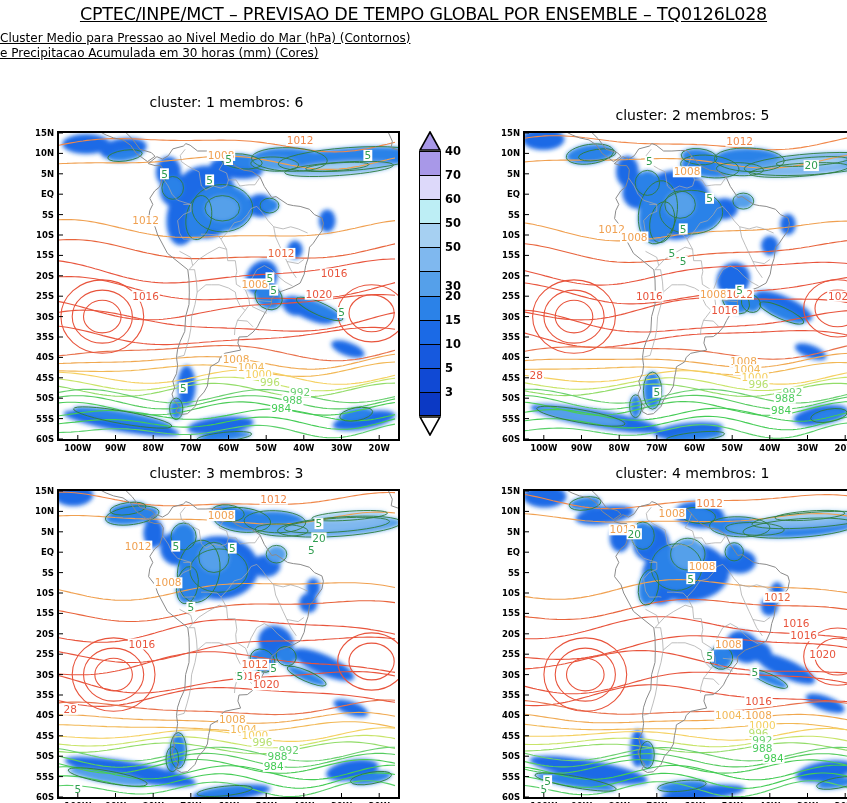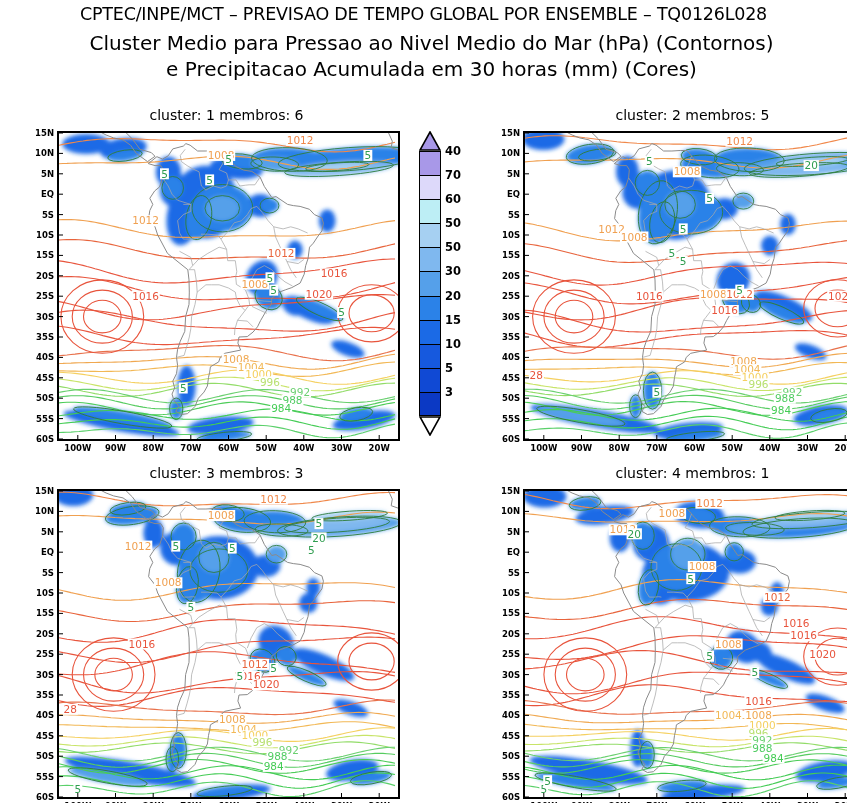--- a/index.html
+++ b/index.html
@@ -14,34 +14,34 @@
     color: #000000;
     overflow: hidden;
     position: relative;
   }
 
   
   #header {
     position: absolute;
     top: 0; left: 0;
     width: 847px;
+    text-decoration: underline;
   }
   .title-main {
     text-align: center;
     font-size: 17.5px;
     letter-spacing: -0.2px;
     margin-top: 4px;
     white-space: nowrap;
   }
   .title-sub {
-    text-align: center;
-    font-size: 20px;
+    text-align: left;
+    font-size: 12px;
     margin-top: 7px;
     line-height: 1.28;
-    margin-left: 16px;
   }
   .title-dates {
     text-align: center;
     font-size: 15.5px;
     margin-top: 9px;
   }
   .title-dates .gap { display: inline-block; width: 22px; }
 
   
   .panel-title {
@@ -130,30 +130,30 @@
     <div class="cb-seg" style="top: 44.0909px; height: 24.0909px; background: rgb(221, 217, 250);"></div>
     <div class="cb-seg" style="top: 20px; height: 24.0909px; background: rgb(168, 152, 232);"></div>
     <svg class="cb-arrow" viewBox="0 0 22 20" style="top: 285px;">
       <polygon points="11,19 1,1 21,1" fill="#ffffff" stroke="#000" stroke-width="1.6"></polygon>
     </svg>
     <div class="cb-tick" style="top: 260.909px;">3</div>
     <div class="cb-tick" style="top: 236.818px;">5</div>
     <div class="cb-tick" style="top: 212.727px;">10</div>
     <div class="cb-tick" style="top: 188.636px;">15</div>
     <div class="cb-tick" style="top: 164.545px;">20</div>
-    <div class="cb-tick" style="top: 140px;">30</div>
+    <div class="cb-tick" style="top: 155px;">30</div>
     <div class="cb-tick" style="top: 116.364px;">50</div>
     <div class="cb-tick" style="top: 92.2727px;">50</div>
     <div class="cb-tick" style="top: 68.1818px;">60</div>
     <div class="cb-tick" style="top: 44.0909px;">70</div>
     <div class="cb-tick" style="top: 20px;">40</div>
   </div>
 
 <div id="panels-root">
-    <div class="panel-title" style="left: 17px; top: 107px; width: 419px;">cluster: 1   membros: 6</div>
+    <div class="panel-title" style="left: 17px; top: 94px; width: 419px;">cluster: 1   membros: 6</div>
     <div class="panel" style="left: 57px; top: 131px; width: 343px; height: 310px;">
       <svg width="339" height="306" viewBox="0 0 339 306">
         <defs>
           <filter id="sm1" x="-20%" y="-20%" width="140%" height="140%">
             <feGaussianBlur stdDeviation="2.2"></feGaussianBlur>
           </filter>
           <clipPath id="cp1">
             <rect x="0" y="0" width="339" height="306"></rect>
           </clipPath>
         </defs>

